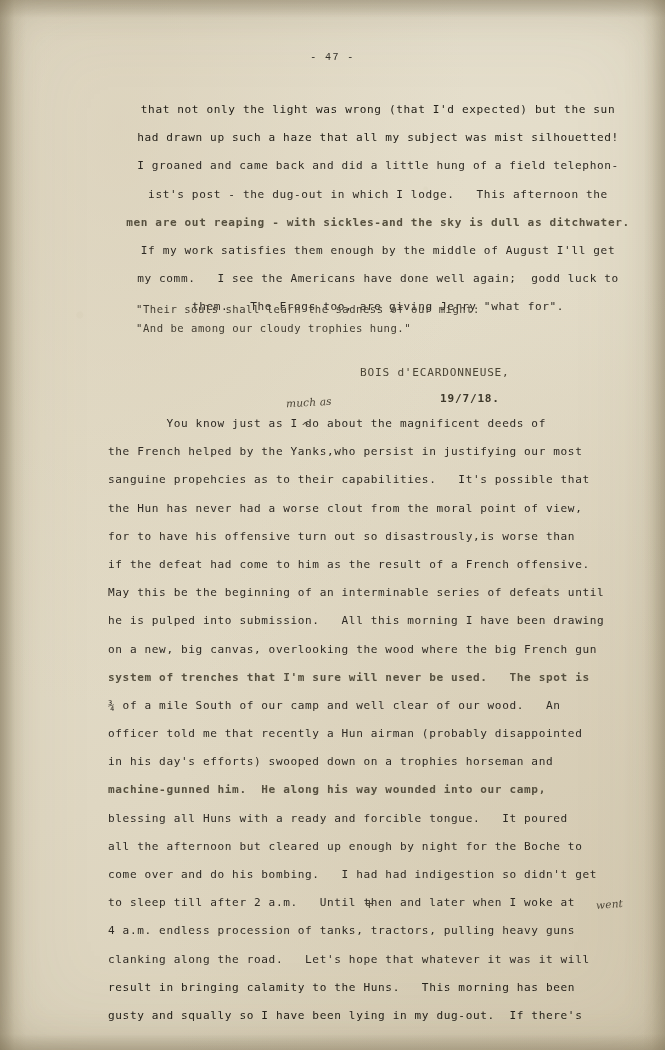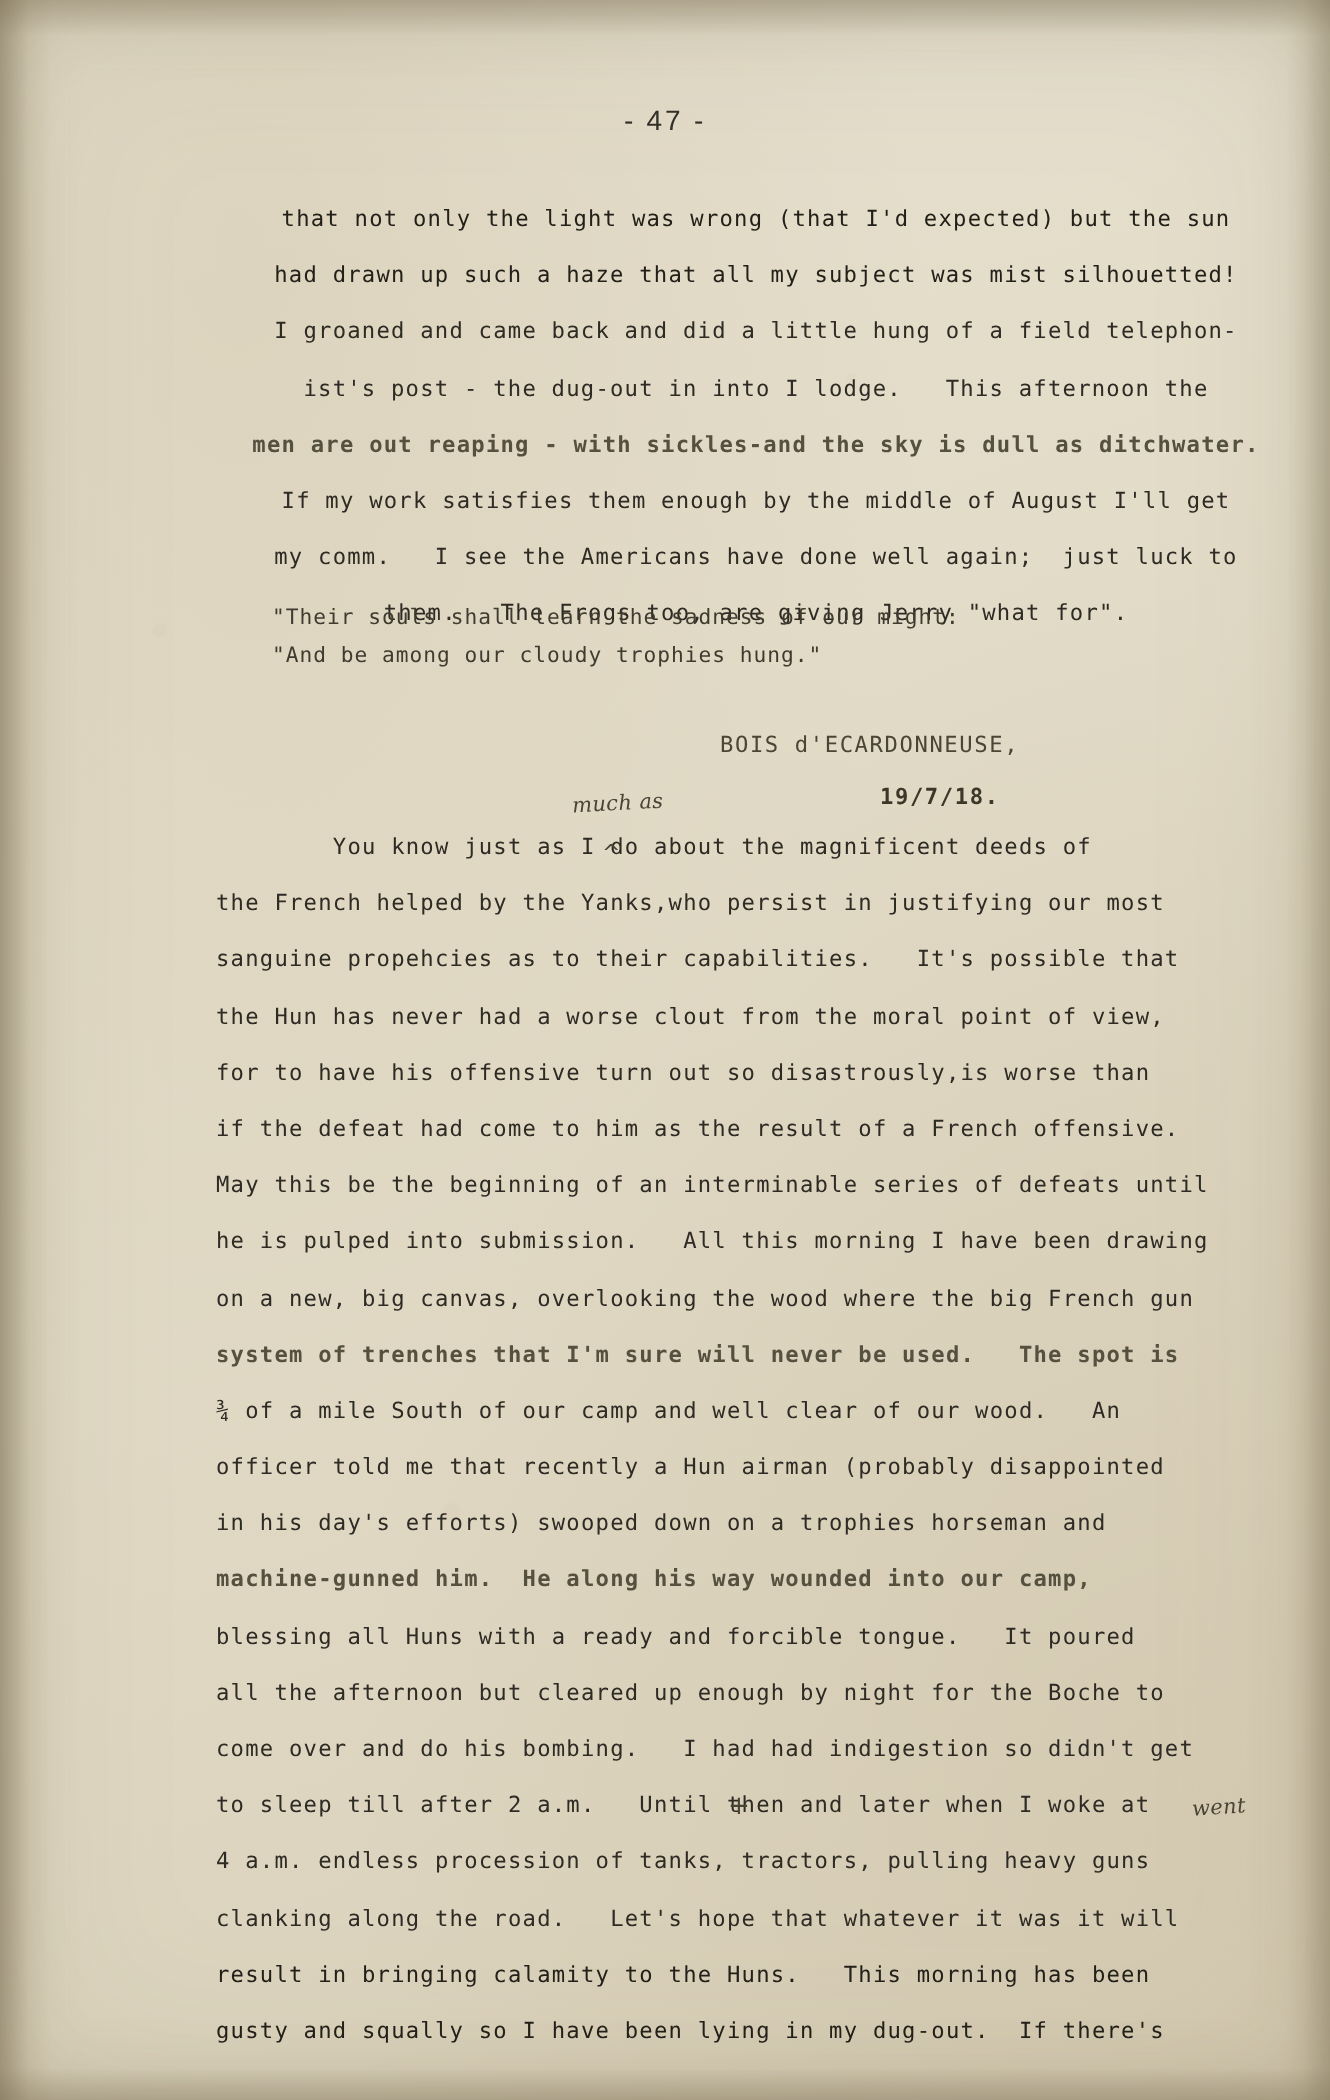--- a/index.html
+++ b/index.html
@@ -72,23 +72,23 @@
     pointer-events: none;
   }
 
   .page-number {
     position: absolute;
     top: 52px;
     left: 0; right: 0;
     text-align: center;
     z-index: 3;
     color: #33302a;
-    font-size: 14px;
+    font-size: 10px;
     letter-spacing: 1.4px;
-    font-family: Liberation Sans, sans-serif;
+    font-family: Liberation Mono, monospace;
   }
 
   .body-block {
     position: absolute;
     left: 108px;
     top: 96px;
     width: 540px;
     z-index: 3;
     text-align: center;
   }
@@ -184,24 +184,24 @@
   <div class="bottom-edge"></div>
   <div class="left-edge"></div>
   <div class="right-edge"></div>
 
   <div class="page-number">- 47 -</div>
 
   <div class="body-block">
     <div class="line dark">that not only the light was wrong (that I'd expected) but the sun</div>
     <div class="line dark">had drawn up such a haze that all my subject was mist silhouetted!</div>
     <div class="line">I groaned and came back and did a little hung of a field telephon-</div>
-    <div class="line">ist's post - the dug-out in into I lodge.   This afternoon the</div>
+    <div class="line">ist's post - the dug-out in which I lodge.   This afternoon the</div>
     <div class="line faint">men are out reaping - with sickles-and the sky is dull as ditchwater.</div>
     <div class="line">If my work satisfies them enough by the middle of August I'll get</div>
-    <div class="line">my comm.   I see the Americans have done well again;  just luck to</div>
+    <div class="line">my comm.   I see the Americans have done well again;  godd luck to</div>
     <div class="line">them.   The Frogs too, are giving Jerry "what for".</div>
   </div>
 
   <div class="quote-block">
     <div class="quote-line">"Their souls shall learn the sadness of our might:</div>
     <div class="quote-line">"And be among our cloudy trophies hung."</div>
   </div>
 
   <div class="place-line">BOIS d'ECARDONNEUSE,</div>
   <div class="date-line">19/7/18.</div>

